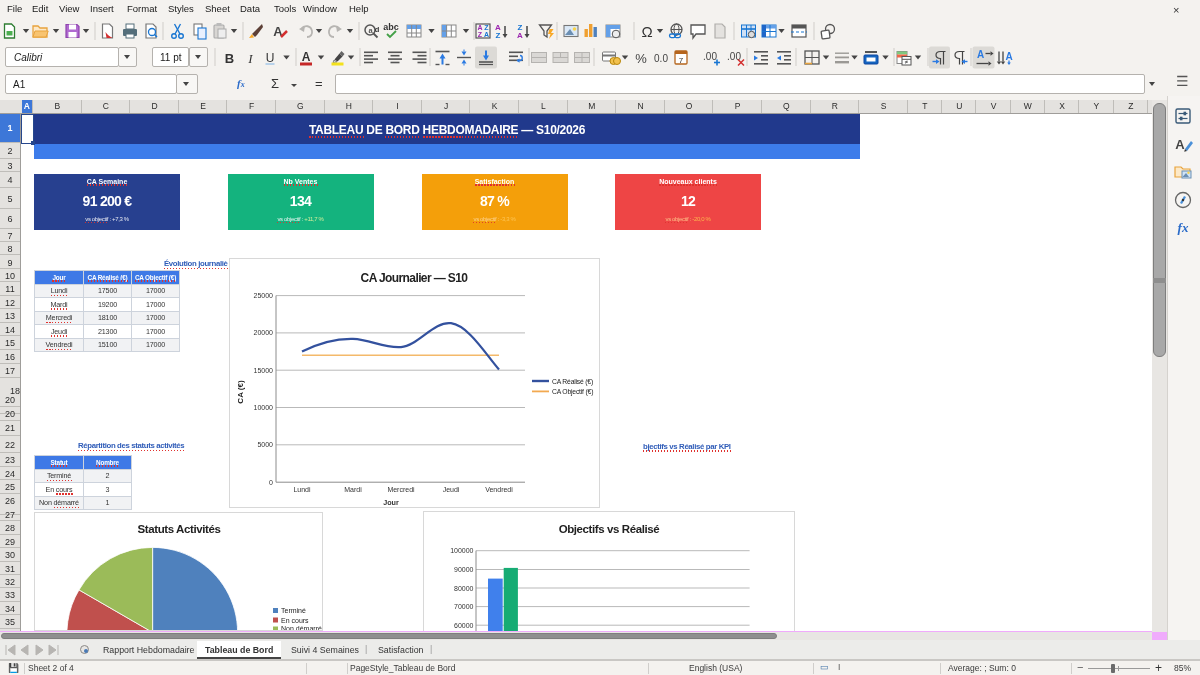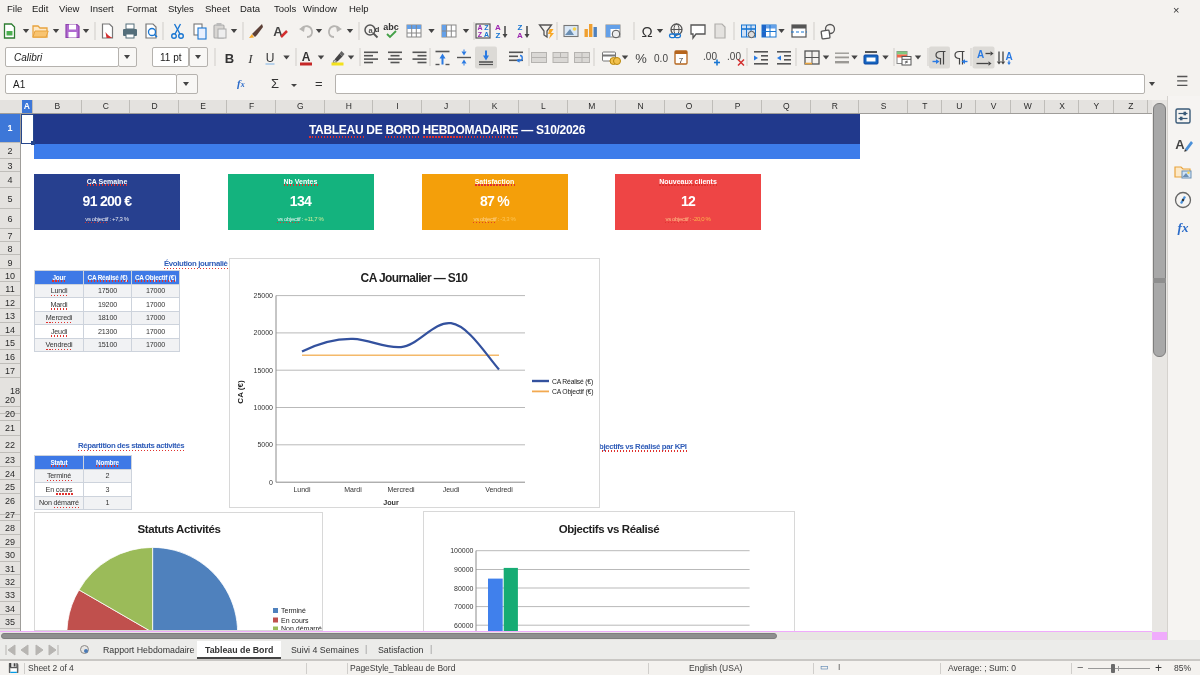--- a/index.html
+++ b/index.html
@@ -551,21 +551,21 @@
         <div class="s" style="color:#ffd9a0"><span class="sq">vs objectif</span> : <span style="color:#ffca5f">-3,3 %</span></div>
   </div>
   <div class="kpi" style="left:594px;top:59.5px;width:146px;height:56px;background:#ee4545;">
     <div class="t"><span class="sq">Nouveaux clients</span></div>
         <div class="v">12</div>
         <div class="s" style="color:#ffce8f"><span class="sq">vs objectif</span> : <span style="color:#ffc34d">-20,0 %</span></div>
   </div>
 
   <div class="lbl" style="left:143px;top:145px;"><span class="sq">Évolution journaliè</span></div>
   <div class="lbl" style="left:57px;top:327px;"><span class="sq">Répartition des statuts activités</span></div>
-  <div class="lbl" style="left:578px;top:327.5px;"><span class="sq">bjectifs vs Réalisé par KPI</span></div>
+  <div class="lbl" style="left:578px;top:327.5px;padding-left:44px;"><span class="sq">bjectifs vs Réalisé par KPI</span></div>
 
   <table class="tbl" style="left:13px;top:156px;">
     <tbody>
           <tr class="hd" style="height:13.5px">
             <td class="hd" style="width:49px"><span class="sq">Jour</span></td>
             <td class="hd" style="width:48px"><span class="sq">CA Réalisé (€)</span></td>
             <td class="hd" style="width:48px"><span class="sq">CA Objectif (€)</span></td>
           </tr>
     <tr style="height:13.5px" class="alt">
             <td><span class="sq">Lundi</span></td>

